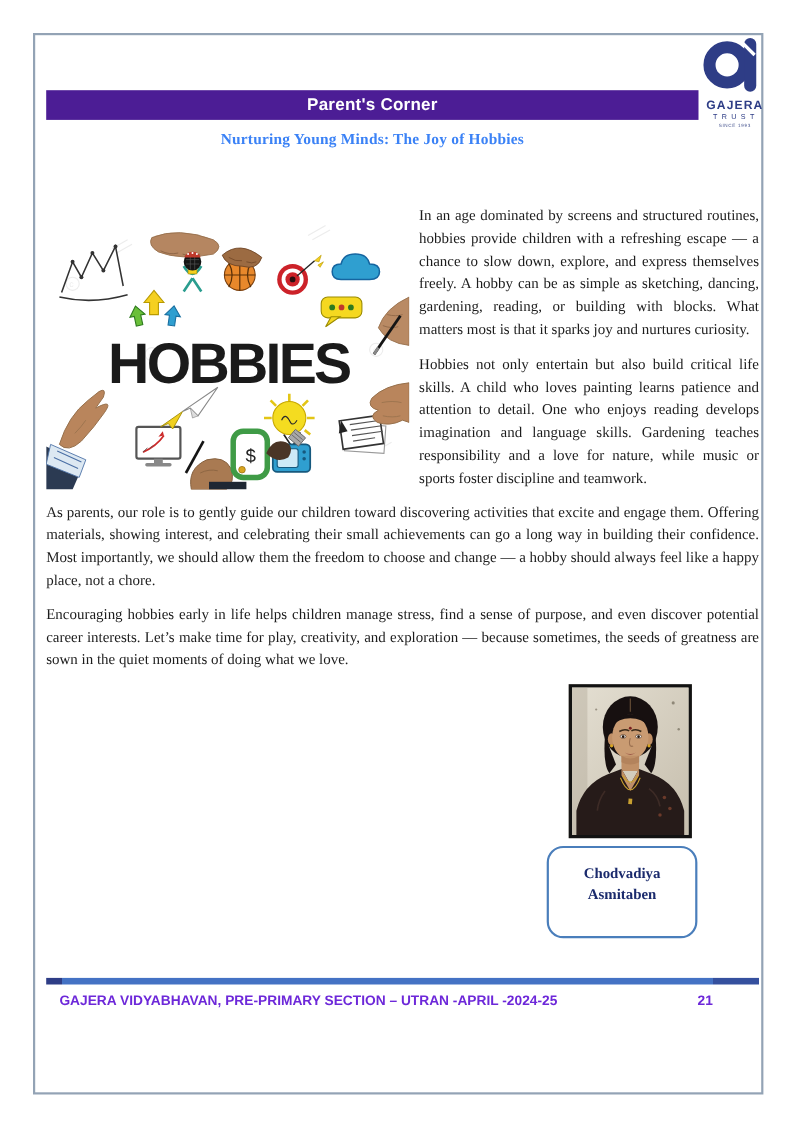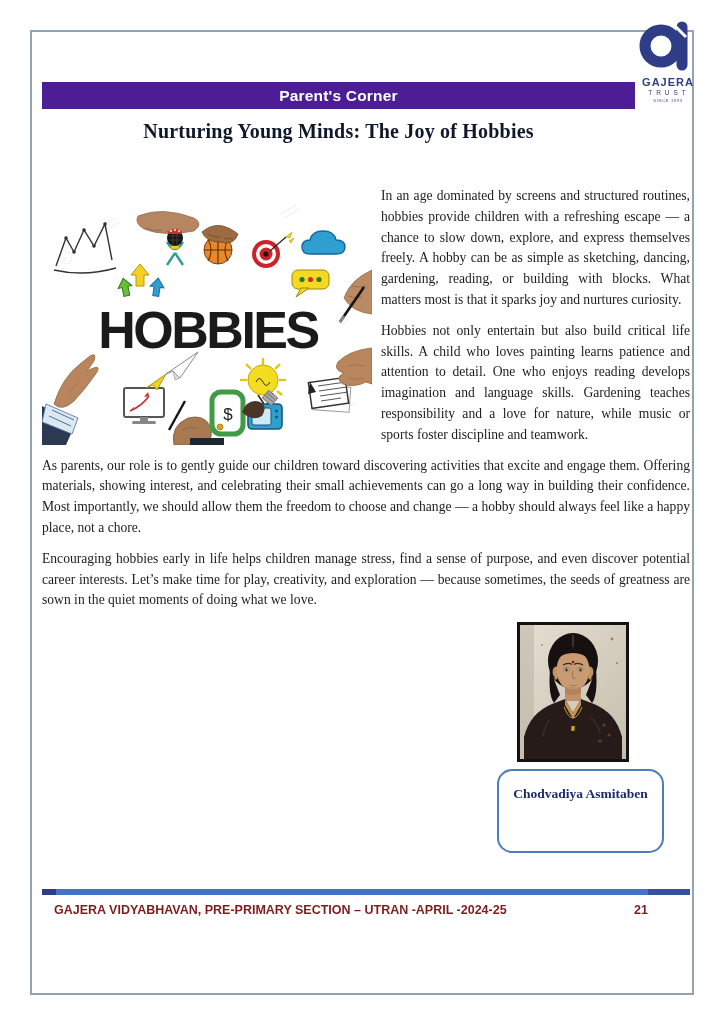--- a/index.html
+++ b/index.html
@@ -13,55 +13,55 @@
   }
   .banner{
     position:absolute;left:42px;top:82px;width:593px;height:27px;
     background:#4c1d95;display:flex;align-items:center;justify-content:center;
   }
   .banner-label{
     color:#ffffff;font-family:"Liberation Sans",sans-serif;
     font-weight:bold;font-size:15.5px;letter-spacing:.2px;
   }
   .logo{
-    position:absolute;left:636px;top:20px;width:64px;height:84px;
+    position:absolute;left:636px;top:33px;width:64px;height:84px;
   }
   .page-title{
     position:absolute;left:42px;top:120px;width:593px;text-align:center;
-    font-weight:bold;font-size:20px;color:#0f172a;letter-spacing:.2px;
+    font-weight:bold;font-size:14px;color:#3b82f6;letter-spacing:.2px;
   }
   .article{
     position:absolute;left:42px;top:186px;width:648px;
     font-size:13.6px;line-height:20.8px;
   }
   .article p{margin:0 0 10px 0;text-align:justify;}
   .hobbies-art{
     float:left;width:330px;height:255px;margin:4px 9px 2px 0;
     background:#ffffff;position:relative;
   }
   .parent-photo{
     position:absolute;left:517px;top:622px;width:106px;height:134px;
     border:3px solid #121212;background:#d8d2c4;
   }
   .caption-card{
-    position:absolute;left:497px;top:769px;width:167px;height:84px;
+    position:absolute;left:497px;top:769px;width:137px;height:84px;
     border:2px solid #4a7ebb;border-radius:15px;background:#ffffff;
     box-sizing:border-box;padding-top:13px;text-align:center;
     color:#1a2a6c;font-weight:bold;font-size:13.5px;line-height:19px;
   }
   .caption-role{margin-top:11px;padding:0 14px;}
   .footer-bar{
     position:absolute;left:42px;top:889px;width:648px;height:6px;
     background:linear-gradient(to right,#2e3d86 0 14px,#4472c4 14px calc(100% - 42px),#35509e calc(100% - 42px) 100%);
   }
   .footer-row{
     position:absolute;left:54px;top:903px;width:594px;
     display:flex;justify-content:space-between;align-items:baseline;
     font-family:"Liberation Sans",sans-serif;font-weight:bold;
-    font-size:12.5px;color:#7f1d1d;
+    font-size:12.5px;color:#6d28d9;
   }
   svg text{font-family:"Liberation Sans",sans-serif;}
 </style>
 </head>
 <body>
 
 <div class="frame"></div>
 
 <div class="banner">
   <span class="banner-label">Parent's Corner</span>

